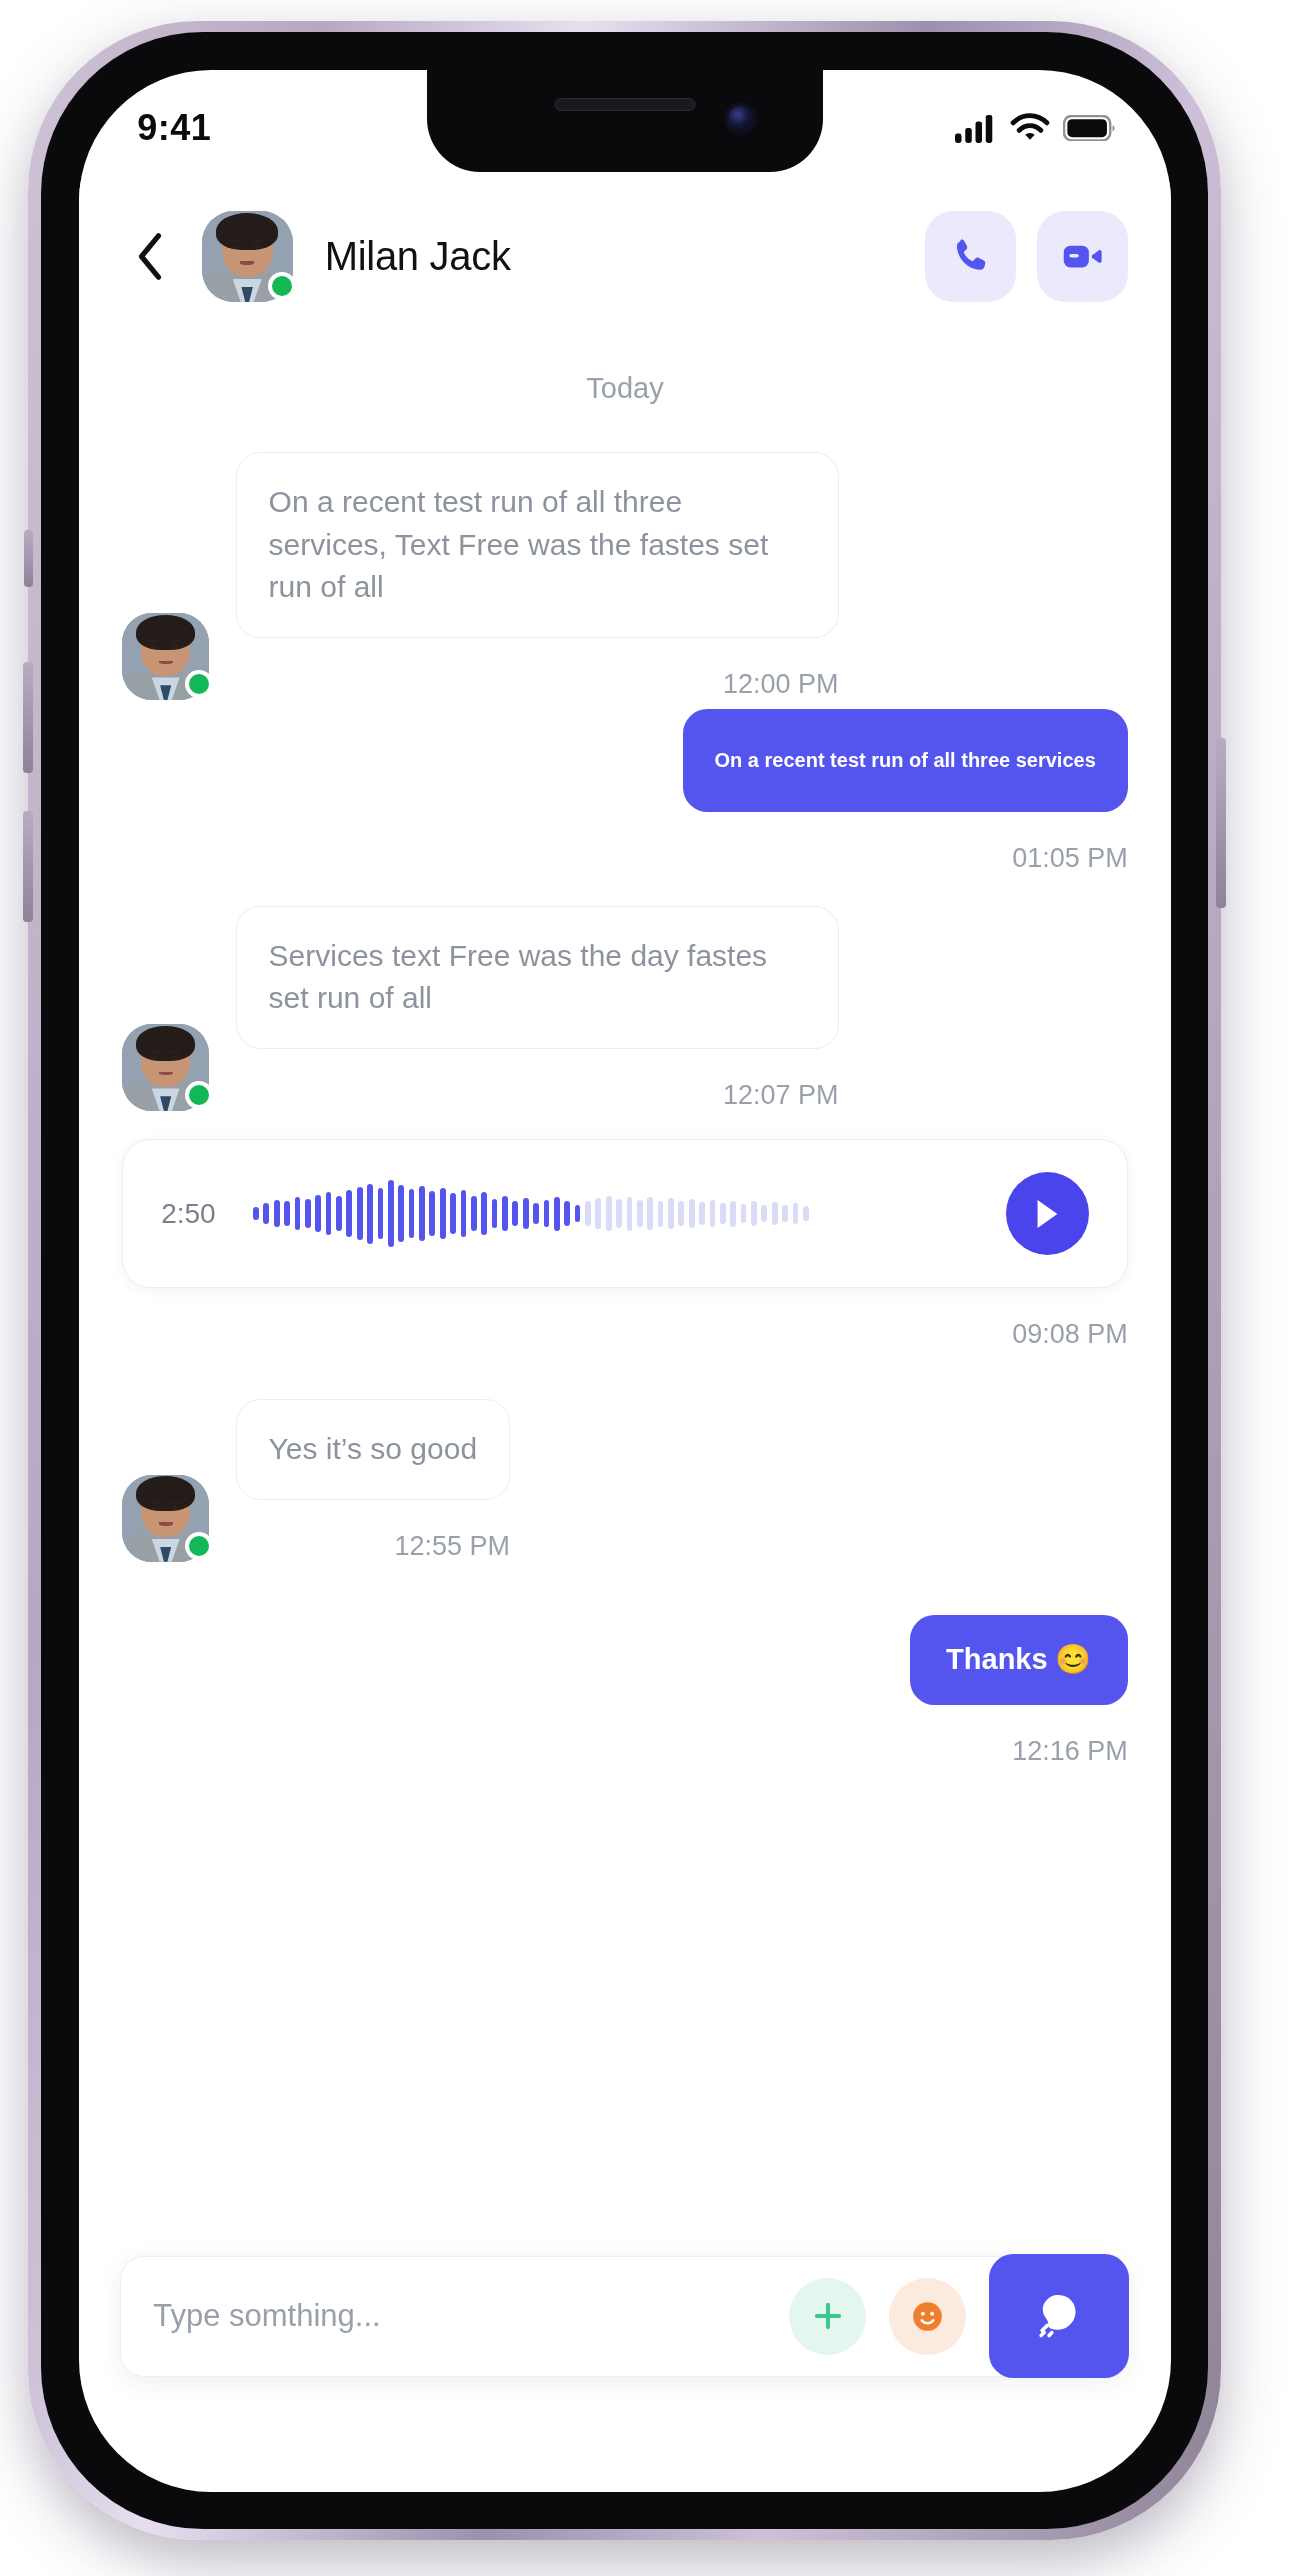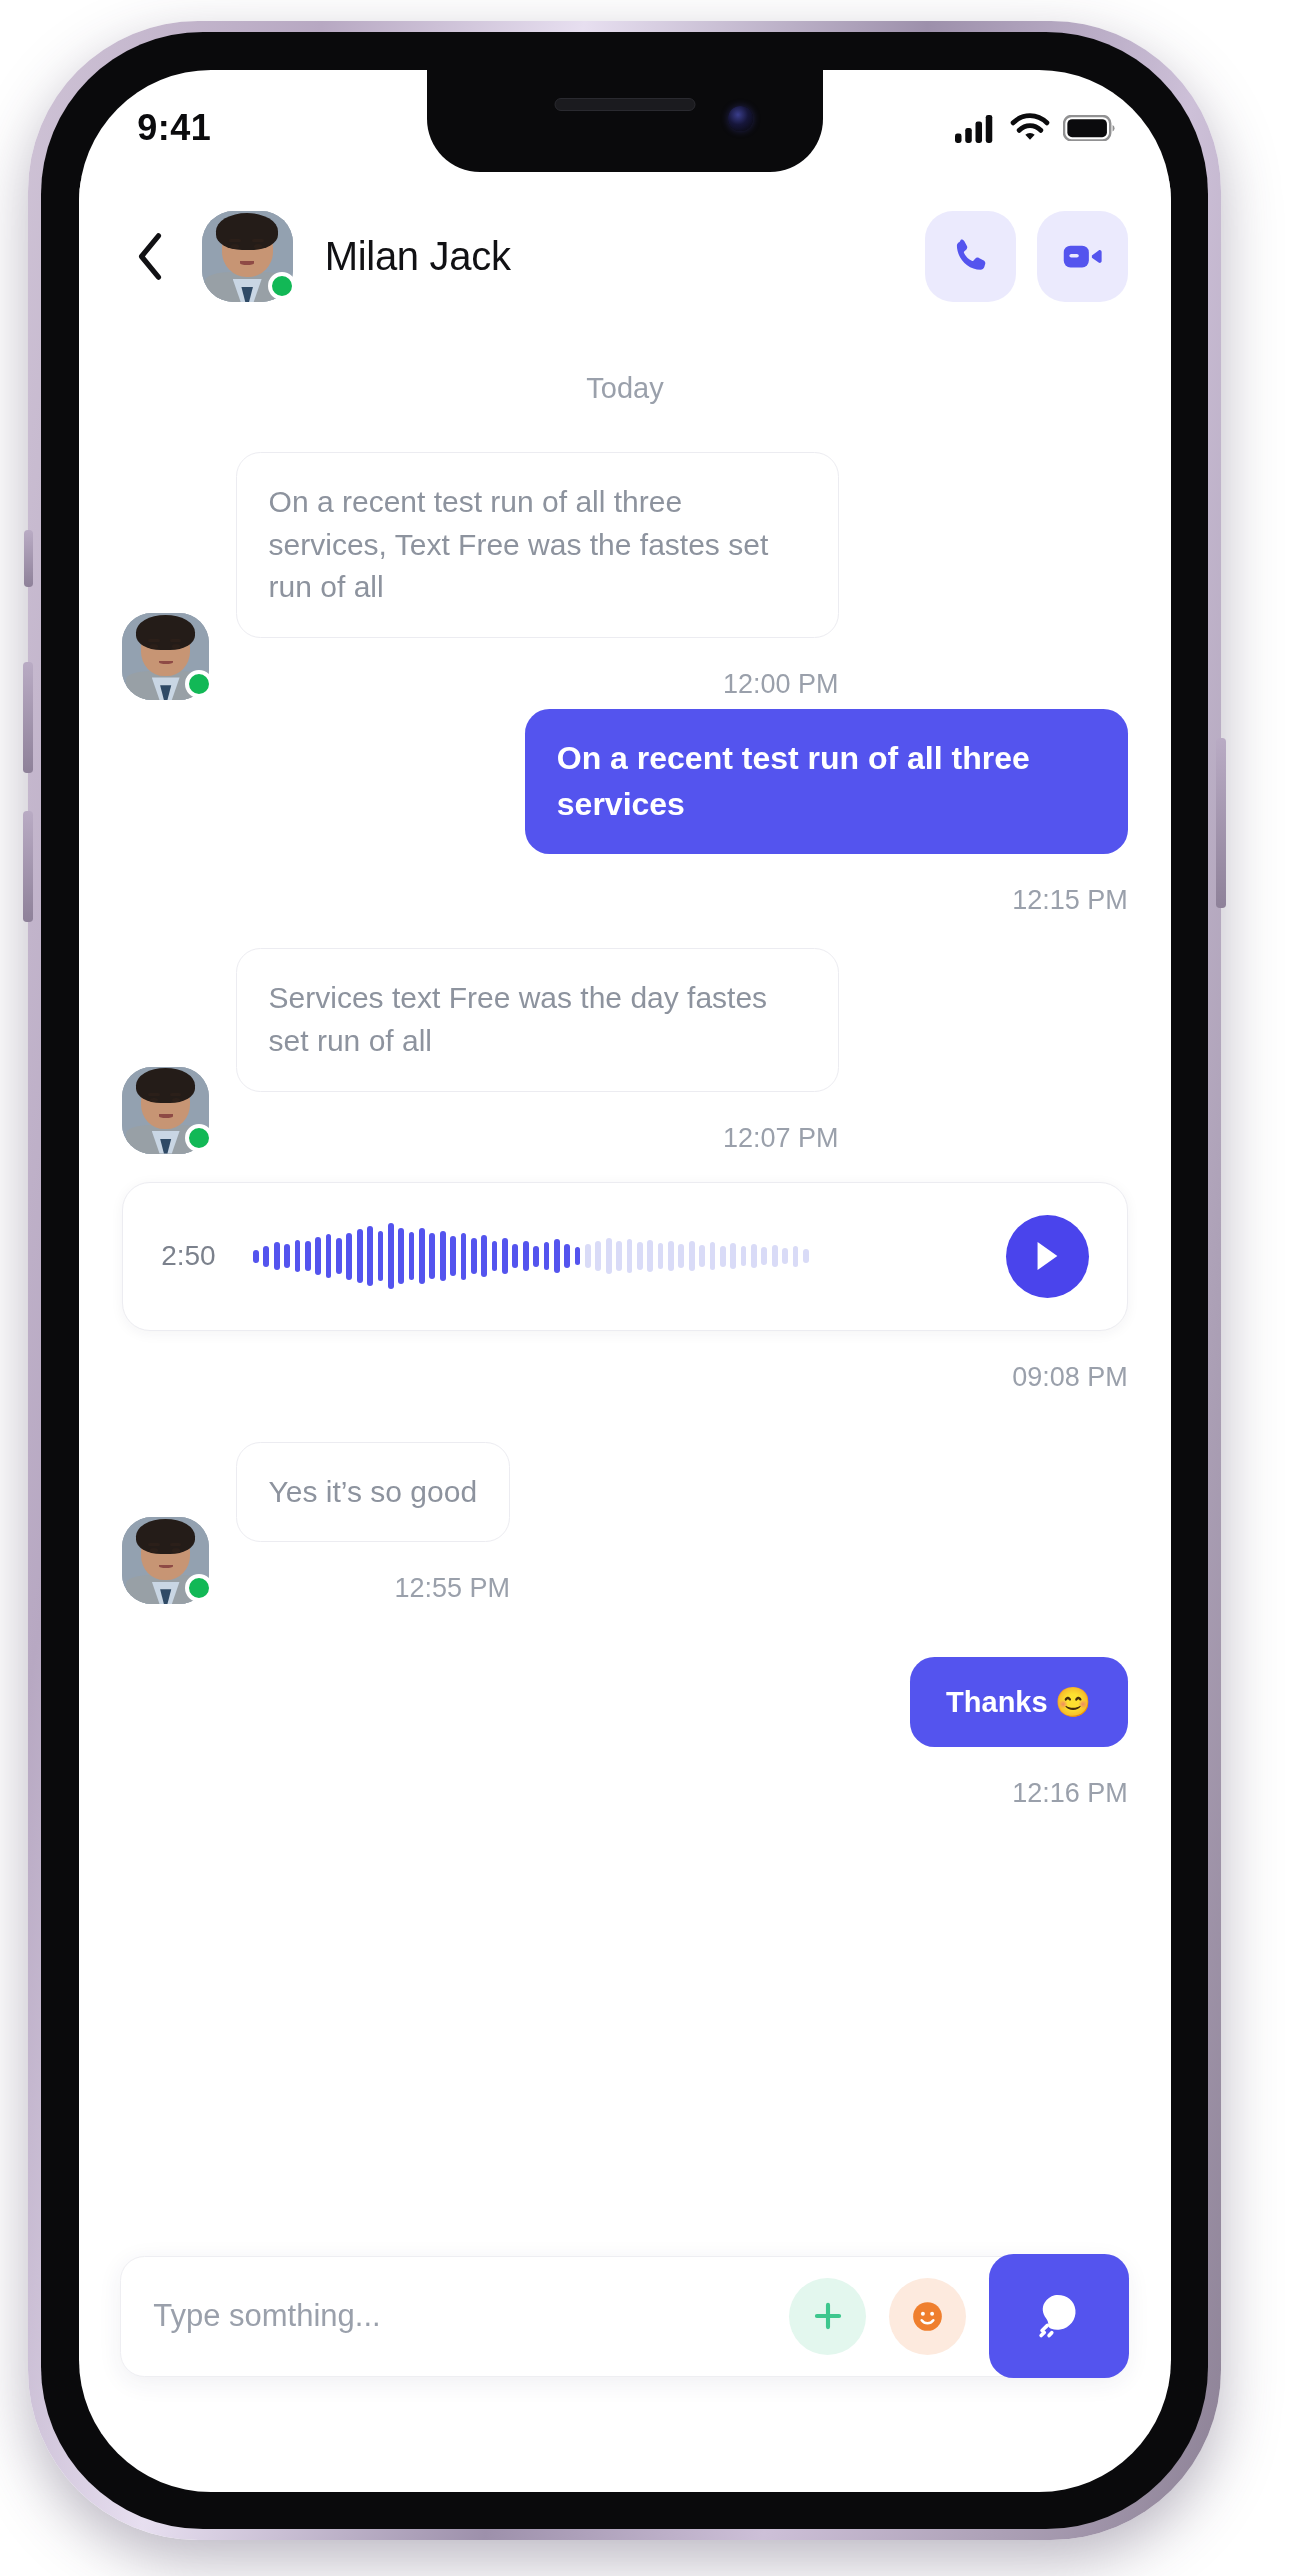--- a/index.html
+++ b/index.html
@@ -203,22 +203,22 @@
     border: 1.9px solid #ececf1;
     border-radius: 24.5px;
     padding: 28px 32px;
     font-size: 30px;
     line-height: 1.42;
     color: #8d939e;
   }
   .bubble-out {
     background: #5454ee;
     border-radius: 24.5px;
-    padding: 27px 32px;
-    font-size: 32px;
+    padding: 37px 32px;
+    font-size: 20px;
     line-height: 1.42;
     color: #ffffff;
     font-weight: 600;
   }
   .bubble-out.compact { padding: 24.5px 36px; font-size: 29px; }
   .timestamp {
     font-size: 27px;
     color: #9aa0ab;
     margin-top: 31px;
   }
@@ -448,21 +448,21 @@
           </div>
           <div class="bubble-col">
             <div class="bubble-in">On a recent test run of all three services, Text Free was the fastes set run of all</div>
             <div class="timestamp ts-right">12:00 PM</div>
           </div>
         </div>
 
         <div class="msg-row outgoing">
           <div class="bubble-col right">
             <div class="bubble-out">On a recent test run of all three services</div>
-            <div class="timestamp">12:15 PM</div>
+            <div class="timestamp">01:05 PM</div>
           </div>
         </div>
 
         <div class="msg-row incoming" style="margin-top:32px;">
           <div class="msg-avatar">
             <div class="avatar small">
               <div class="face">
                   <div class="body"></div>
                   <div class="shirt"></div>
                   <div class="collar"></div>

